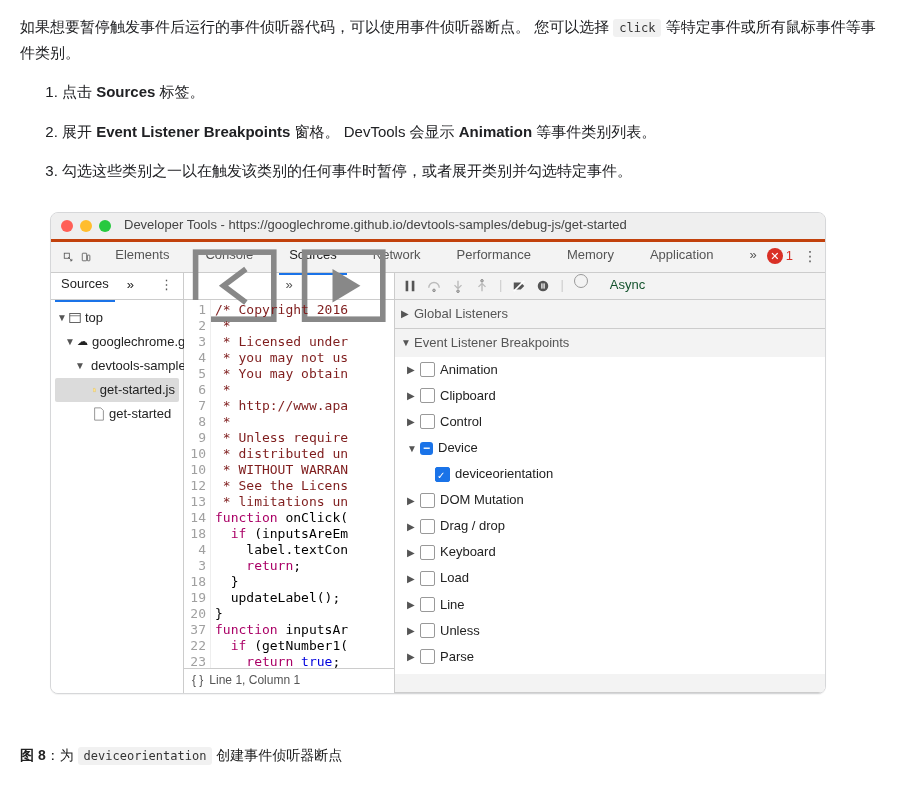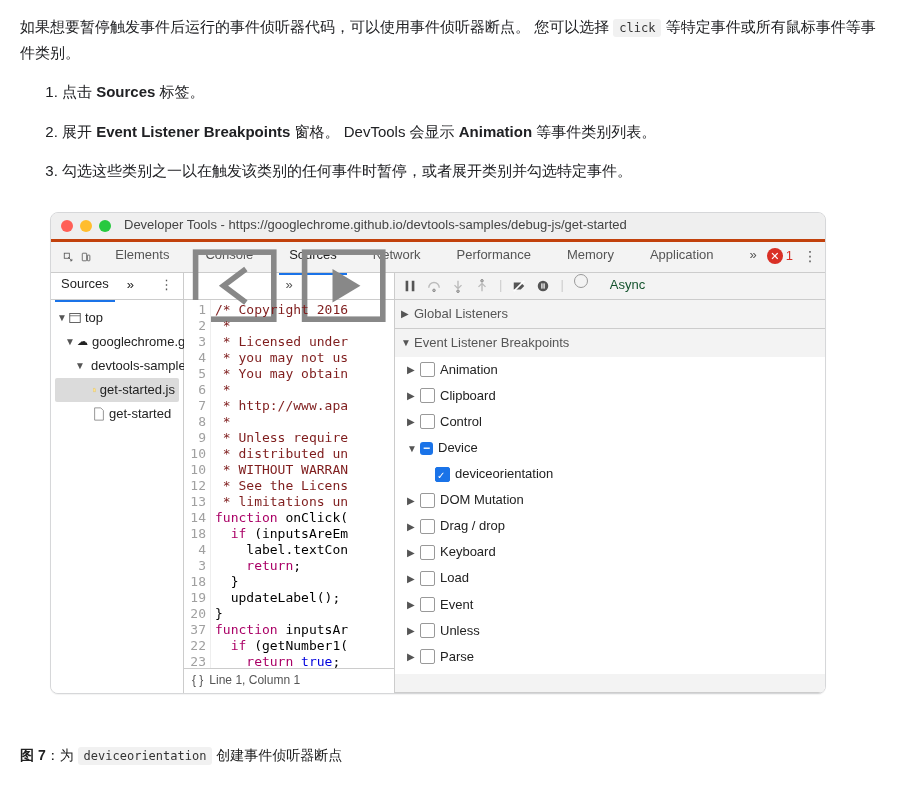--- a/index.html
+++ b/index.html
@@ -410,35 +410,35 @@
                 <span>Keyboard</span>
               </div>
               <div class="catrow">
                 <span class="tri">▶</span>
                 <span class="chk"></span>
                 <span>Load</span>
               </div>
               <div class="catrow">
                 <span class="tri">▶</span>
                 <span class="chk"></span>
-                <span>Event</span>
+                <span>Line</span>
               </div>
               <div class="catrow">
                 <span class="tri">▶</span>
                 <span class="chk"></span>
                 <span>Unless</span>
               </div>
               <div class="catrow">
                 <span class="tri">▶</span>
                 <span class="chk"></span>
                 <span>Parse</span>
               </div>
               <div class="catrow"></div>
             </div>
         </div>
       </div>
     </div>
   </div>
 </div>
 
 <p class="caption">
-  <span class="bold">图 7</span><span>：为 </span><code class="inline">deviceorientation</code><span> 创建事件侦听器断点</span>
+  <span class="bold">图 8</span><span>：为 </span><code class="inline">deviceorientation</code><span> 创建事件侦听器断点</span>
 </p>
 
 </body></html>

